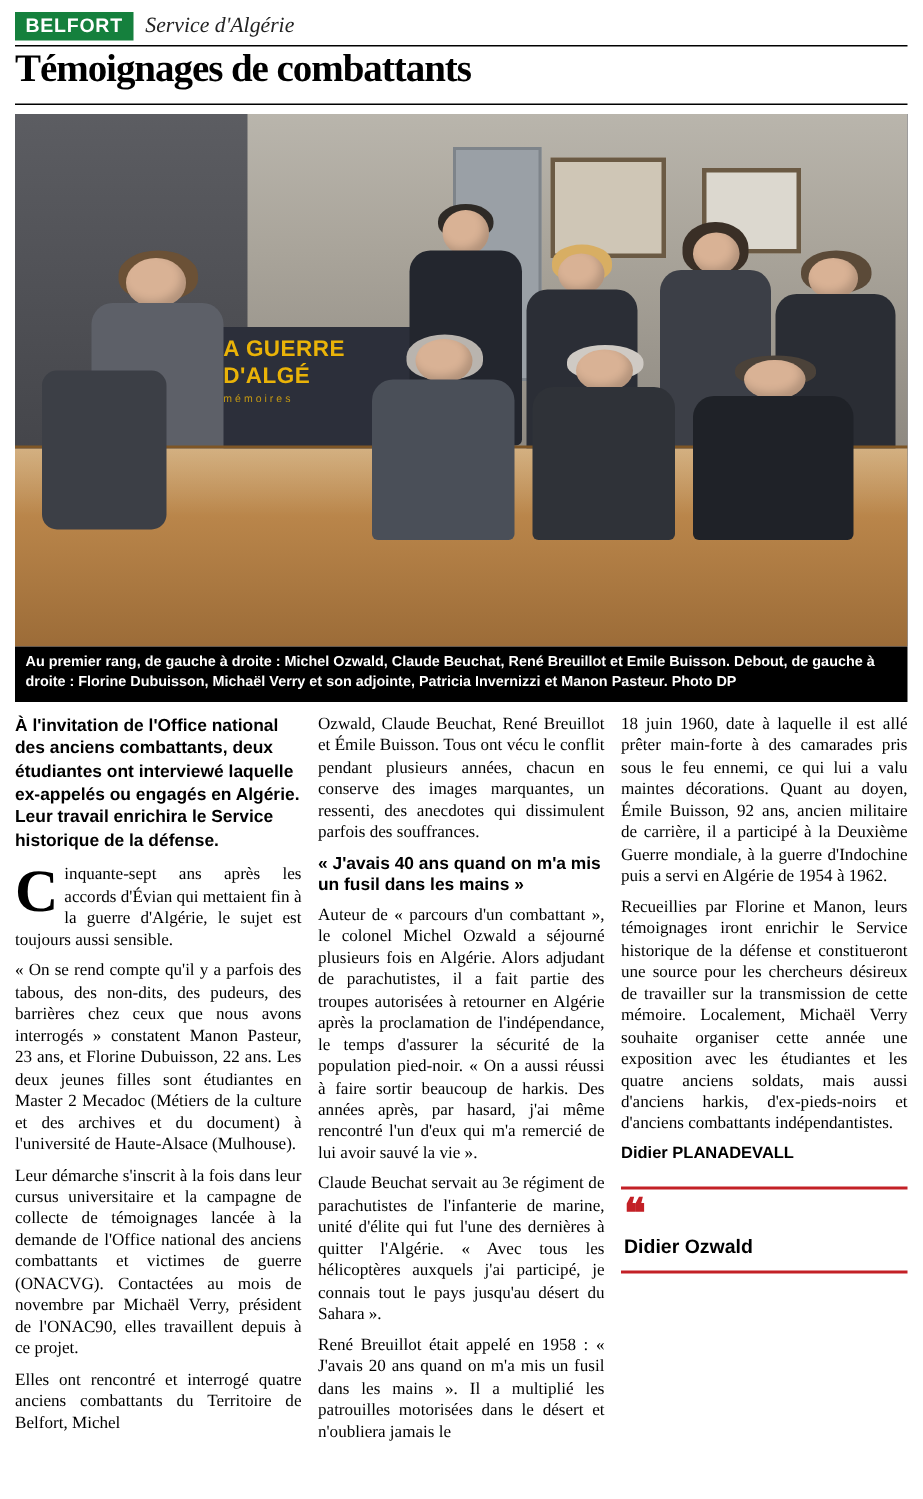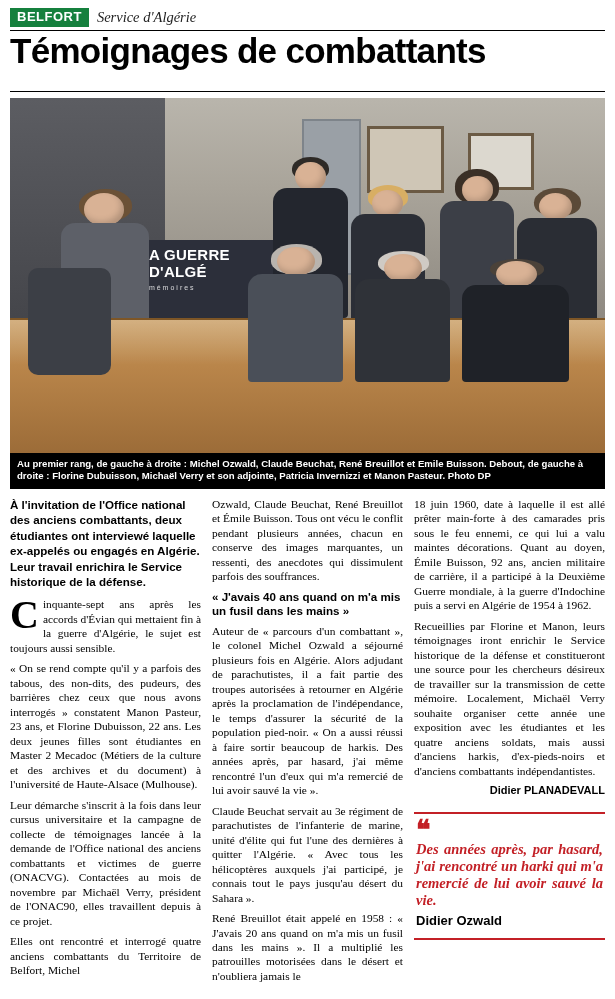--- a/index.html
+++ b/index.html
@@ -40,26 +40,26 @@
     font-family: "Liberation Serif", serif;
     font-style: italic;
     font-size: 14.5px;
     color: #222222;
   }
   .rule-top {
     border-top: 1.5px solid #000000;
     margin: 3px 0 2px 0;
   }
   .headline {
-    font-family: Liberation Sans, sans-serif;
-    font-weight: bold;
-    font-size: 35px;
+    font-family: Liberation Serif, serif;
+    font-weight: bold;
+    font-size: 26px;
     line-height: 1.02;
     letter-spacing: -0.7px;
-    margin: 2px 0 22px 0;
+    margin: 2px 0 10px 0;
   }
   .rule-under-headline {
     border-top: 1px solid #000000;
     margin: 4px 0 6px 0;
   }
 
   
   .photo-wrap {
     position: relative;
     width: 595px;
@@ -76,21 +76,21 @@
     position: absolute; left: 0; top: 0; right: 0; height: 64%;
     background: linear-gradient(180deg, #b9b5ac 0%, #a9a49a 40%, #8d8880 100%);
   }
   .wall-left {
     position: absolute; left: 0; top: 0; width: 26%; height: 64%;
     background: linear-gradient(180deg,#5c5d62 0%, #44454a 100%);
   }
   .banner {
     position: absolute; left: 22%; top: 40%; width: 26%; height: 26%;
     background: #2c2f3a;
-    color: #ffffff;
+    color: #eab308;
     font-family: "Liberation Sans", sans-serif;
     font-weight: bold;
     font-size: 15px;
     padding: 6px 8px;
     line-height: 1.15;
     letter-spacing: 0.3px;
     overflow: hidden;
   }
   .banner .sub {
     font-size: 7px;
@@ -230,21 +230,20 @@
     font-weight: bold;
     font-size: 11.6px;
     line-height: 1.25;
     margin: 4px 0 5px 0;
     text-align: left;
   }
   .sign {
     font-family: "Liberation Sans", sans-serif;
     font-weight: bold;
     font-size: 11px;
-    text-align: right;
     margin-top: 4px;
   }
 
   
   .pullquote {
     margin-top: 14px;
     border-top: 2px solid #c32026;
     border-bottom: 2px solid #c32026;
     padding: 7px 2px 8px 2px;
   }
@@ -377,19 +376,18 @@
       <p>René Breuillot était appelé en 1958 : « J'avais 20 ans quand on m'a mis un fusil dans les mains ». Il a multiplié les patrouilles motorisées dans le désert et n'oubliera jamais le</p>
     </div>
 
     <div class="col">
       <p>18 juin 1960, date à laquelle il est allé prêter main-forte à des camarades pris sous le feu ennemi, ce qui lui a valu maintes décorations. Quant au doyen, Émile Buisson, 92 ans, ancien militaire de carrière, il a participé à la Deuxième Guerre mondiale, à la guerre d'Indochine puis a servi en Algérie de 1954 à 1962.</p>
       <p>Recueillies par Florine et Manon, leurs témoignages iront enrichir le Service historique de la défense et constitueront une source pour les chercheurs désireux de travailler sur la transmission de cette mémoire. Localement, Michaël Verry souhaite organiser cette année une exposition avec les étudiantes et les quatre anciens soldats, mais aussi d'anciens harkis, d'ex-pieds-noirs et d'anciens combattants indépendantistes.</p>
       <div class="sign">Didier PLANADEVALL</div>
 
       <div class="pullquote">
         <span class="quote-mark">❝</span>
-        <div class="quote-text">Des années après, par hasard, j'ai rencontré un harki qui m'a remercié de lui avoir sauvé la vie.</div>
         <div class="quote-author">Didier Ozwald</div>
       </div>
     </div>
 
   </div>
 </div>
 
 </body></html>

